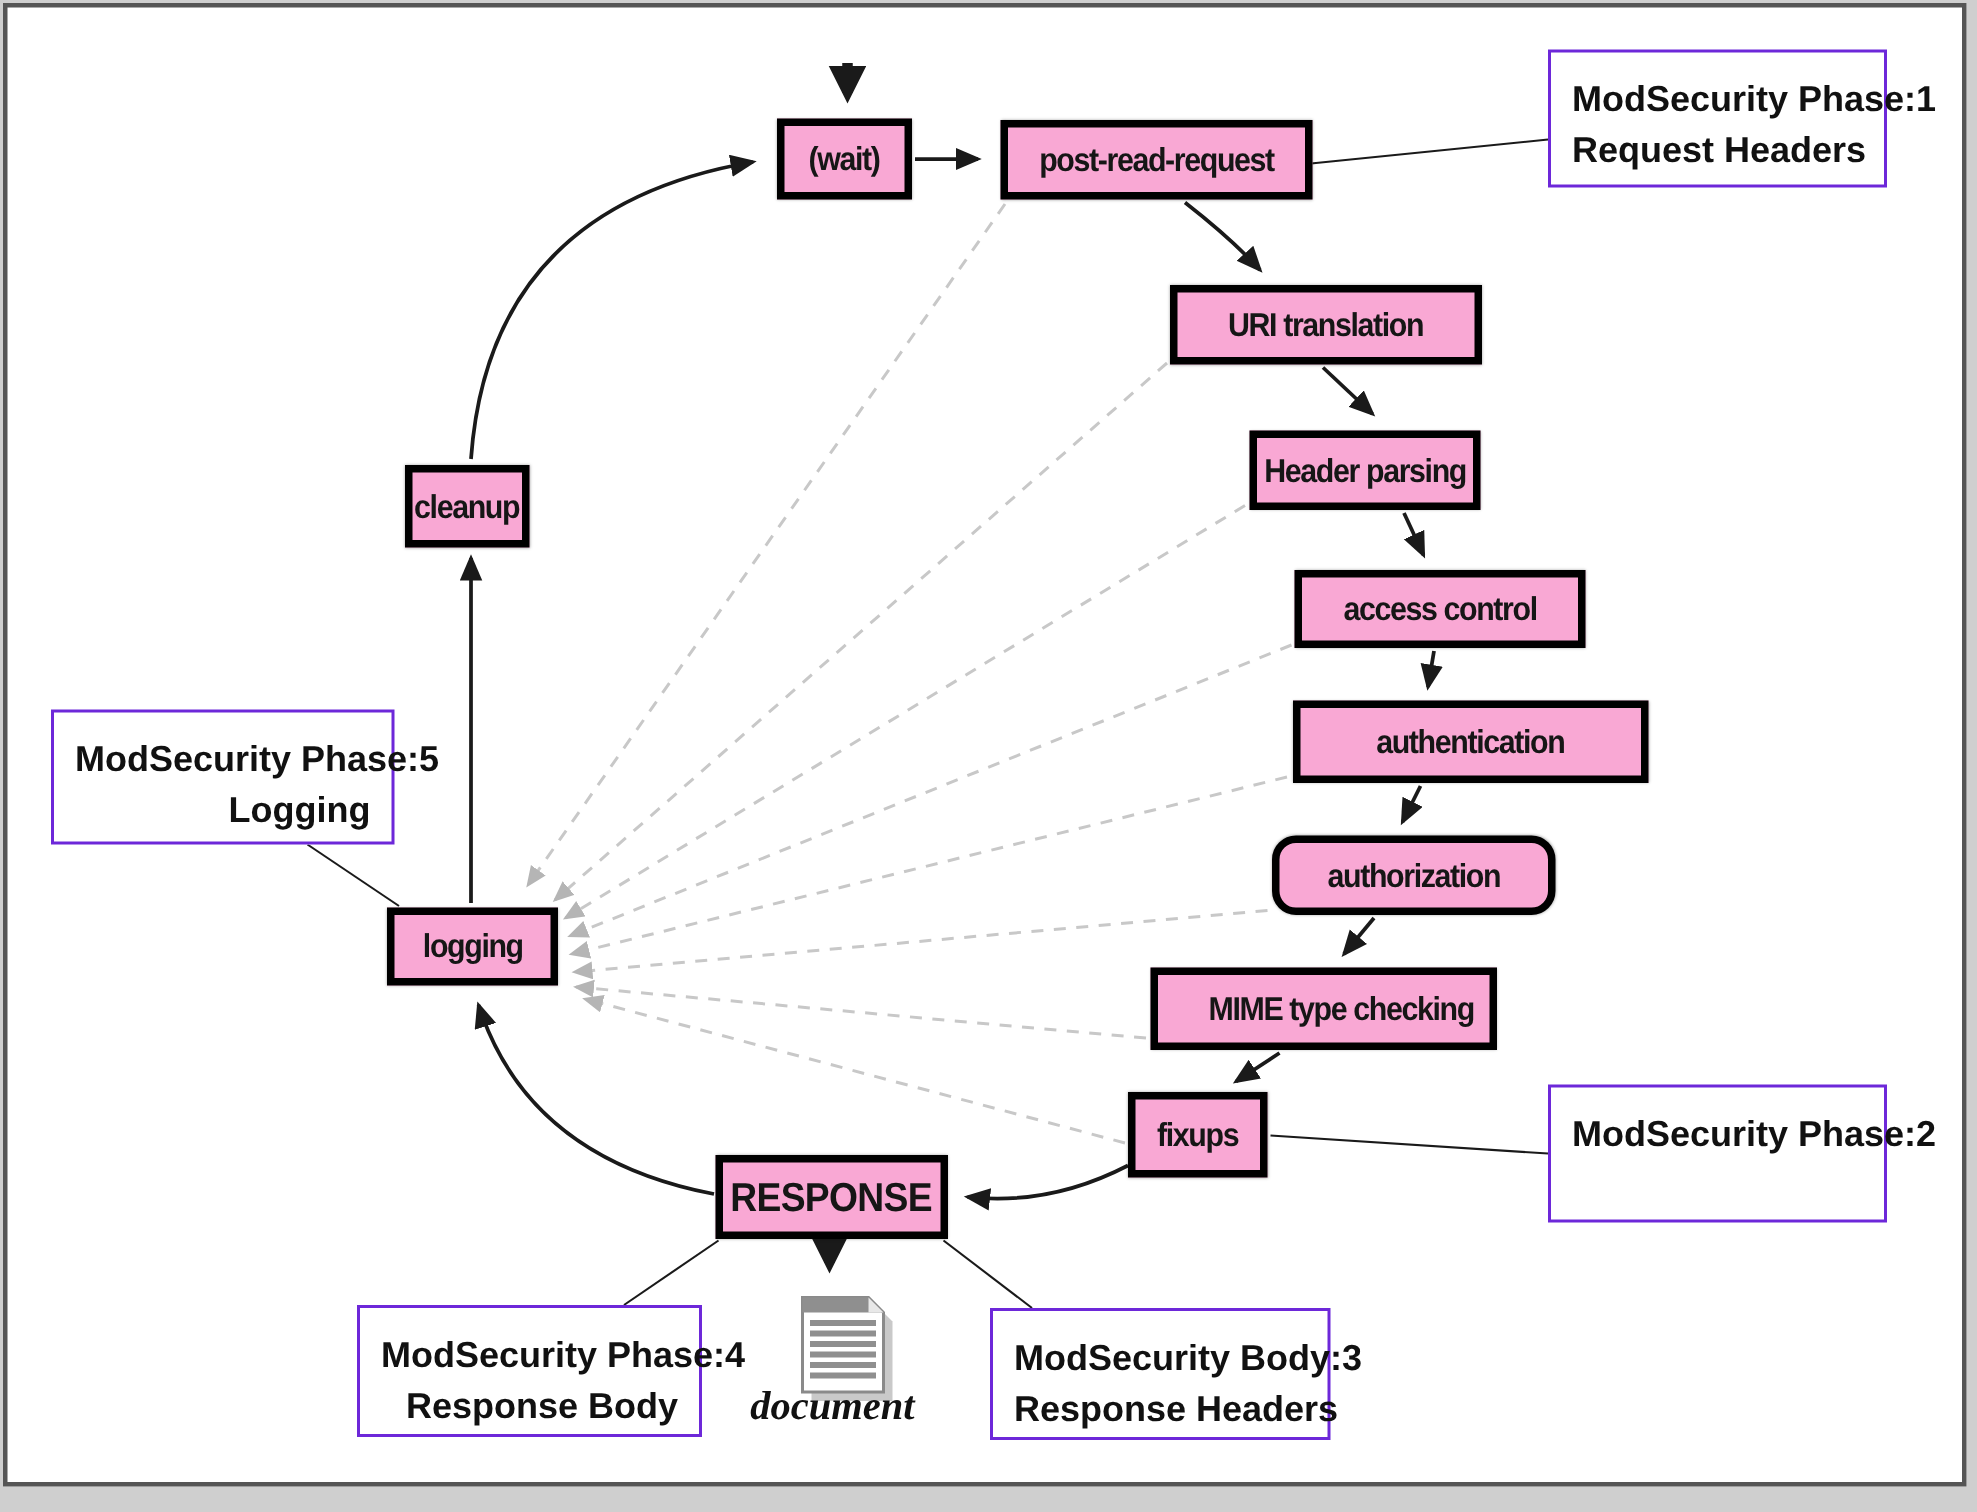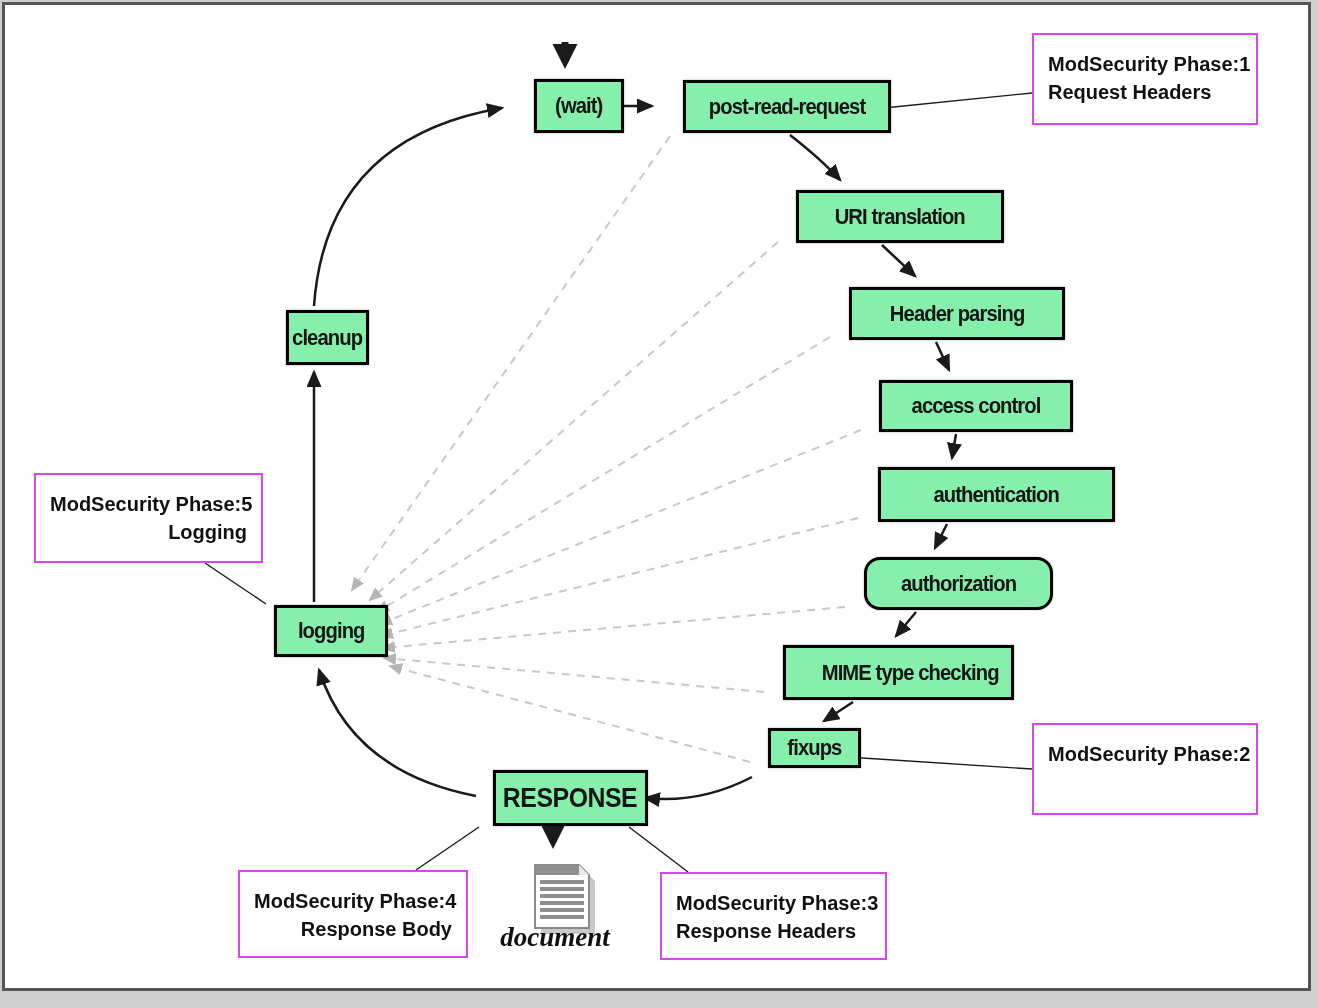--- a/index.html
+++ b/index.html
@@ -1,22 +1,22 @@
 <!DOCTYPE html>
 <html><head>
 <meta charset="utf-8">
 <style>
   html,body{margin:0;padding:0;background:#cfcfcf;font-family:"Liberation Sans",sans-serif;}
   #stage{position:relative;width:1318px;height:1008px;background:#cfcfcf;overflow:hidden;}
   #frame{position:absolute;left:2px;top:2px;width:1303px;height:983px;background:#ffffff;border:3px solid #555;}
   #wires{position:absolute;left:0;top:0;width:1318px;height:1008px;pointer-events:none;}
-  .node{position:absolute;background:#86efac;border:3px solid #000000;display:flex;align-items:center;justify-content:center;box-sizing:border-box;box-shadow:0 0 2px rgba(0,0,0,.35);margin-left:16px;}
+  .node{position:absolute;background:#f9a8d4;border:5px solid #000000;display:flex;align-items:center;justify-content:center;box-sizing:border-box;box-shadow:0 0 2px rgba(0,0,0,.35);}
   .node .lbl{font-weight:bold;font-size:22px;color:#161616;letter-spacing:-1px;transform:scaleX(.92);white-space:nowrap;}
   .node.big .lbl{font-size:27px;letter-spacing:-.5px;}
-  .ann{position:absolute;background:#ffffff;border:2px solid #d946ef;box-sizing:border-box;padding:15px 14px 10px 14px;font-weight:bold;font-size:20px;line-height:1.42;color:#111;}
+  .ann{position:absolute;background:#ffffff;border:2px solid #6d28d9;box-sizing:border-box;padding:15px 14px 10px 14px;font-weight:bold;font-size:24px;line-height:1.42;color:#111;}
   .ann.right{text-align:right;}
   .ann div{white-space:nowrap;}
   #doc-label{position:absolute;left:470px;top:922px;width:170px;text-align:center;font-family:"Liberation Serif",serif;font-style:italic;font-weight:bold;font-size:27px;color:#111;}
   #doc-icon{position:absolute;left:525px;top:856px;}
 </style>
 </head>
 <body>
 
 <div id="stage">
   <div id="frame"></div>
@@ -76,57 +76,57 @@
 
   <div class="node" style="left:518px;top:79px;width:90px;height:54px;">
     <span class="lbl">(wait)</span>
   </div>
   <div class="node" style="left:667px;top:80px;width:208px;height:53px;">
     <span class="lbl">post-read-request</span>
   </div>
   <div class="node" style="left:780px;top:190px;width:208px;height:53px;">
     <span class="lbl">URI translation</span>
   </div>
-  <div class="node" style="left:833px;top:287px;width:216px;height:53px;">
+  <div class="node" style="left:833px;top:287px;width:154px;height:53px;">
     <span class="lbl">Header parsing</span>
   </div>
   <div class="node" style="left:863px;top:380px;width:194px;height:52px;">
     <span class="lbl">access control</span>
   </div>
   <div class="node" style="left:862px;top:467px;width:237px;height:55px;">
     <span class="lbl">authentication</span>
   </div>
   <div class="node" style="left:848px;top:557px;width:189px;height:53px;border-radius:16px;">
     <span class="lbl">authorization</span>
   </div>
   <div class="node" style="left:767px;top:645px;width:231px;height:55px;padding-left:23px;">
     <span class="lbl">MIME type checking</span>
   </div>
-  <div class="node" style="left:752px;top:728px;width:93px;height:40px;">
+  <div class="node" style="left:752px;top:728px;width:93px;height:57px;">
     <span class="lbl">fixups</span>
   </div>
   <div class="node big" style="left:477px;top:770px;width:155px;height:56px;">
     <span class="lbl">RESPONSE</span>
   </div>
   <div class="node" style="left:258px;top:605px;width:114px;height:52px;">
     <span class="lbl">logging</span>
   </div>
   <div class="node" style="left:270px;top:310px;width:83px;height:55px;">
     <span class="lbl">cleanup</span>
   </div>
 
   <div class="ann" style="left:1032px;top:33px;width:226px;height:92px;">
     <div>ModSecurity Phase:1</div>
     <div>Request Headers</div>
   </div>
   <div class="ann" style="left:1032px;top:723px;width:226px;height:92px;">
     <div>ModSecurity Phase:2</div>
   </div>
   <div class="ann" style="left:660px;top:872px;width:227px;height:88px;">
-    <div>ModSecurity Phase:3</div>
+    <div>ModSecurity Body:3</div>
     <div>Response Headers</div>
   </div>
   <div class="ann right" style="left:238px;top:870px;width:230px;height:88px;">
     <div>ModSecurity Phase:4</div>
     <div>Response Body</div>
   </div>
   <div class="ann right" style="left:34px;top:473px;width:229px;height:90px;">
     <div>ModSecurity Phase:5</div>
     <div>Logging</div>
   </div>

